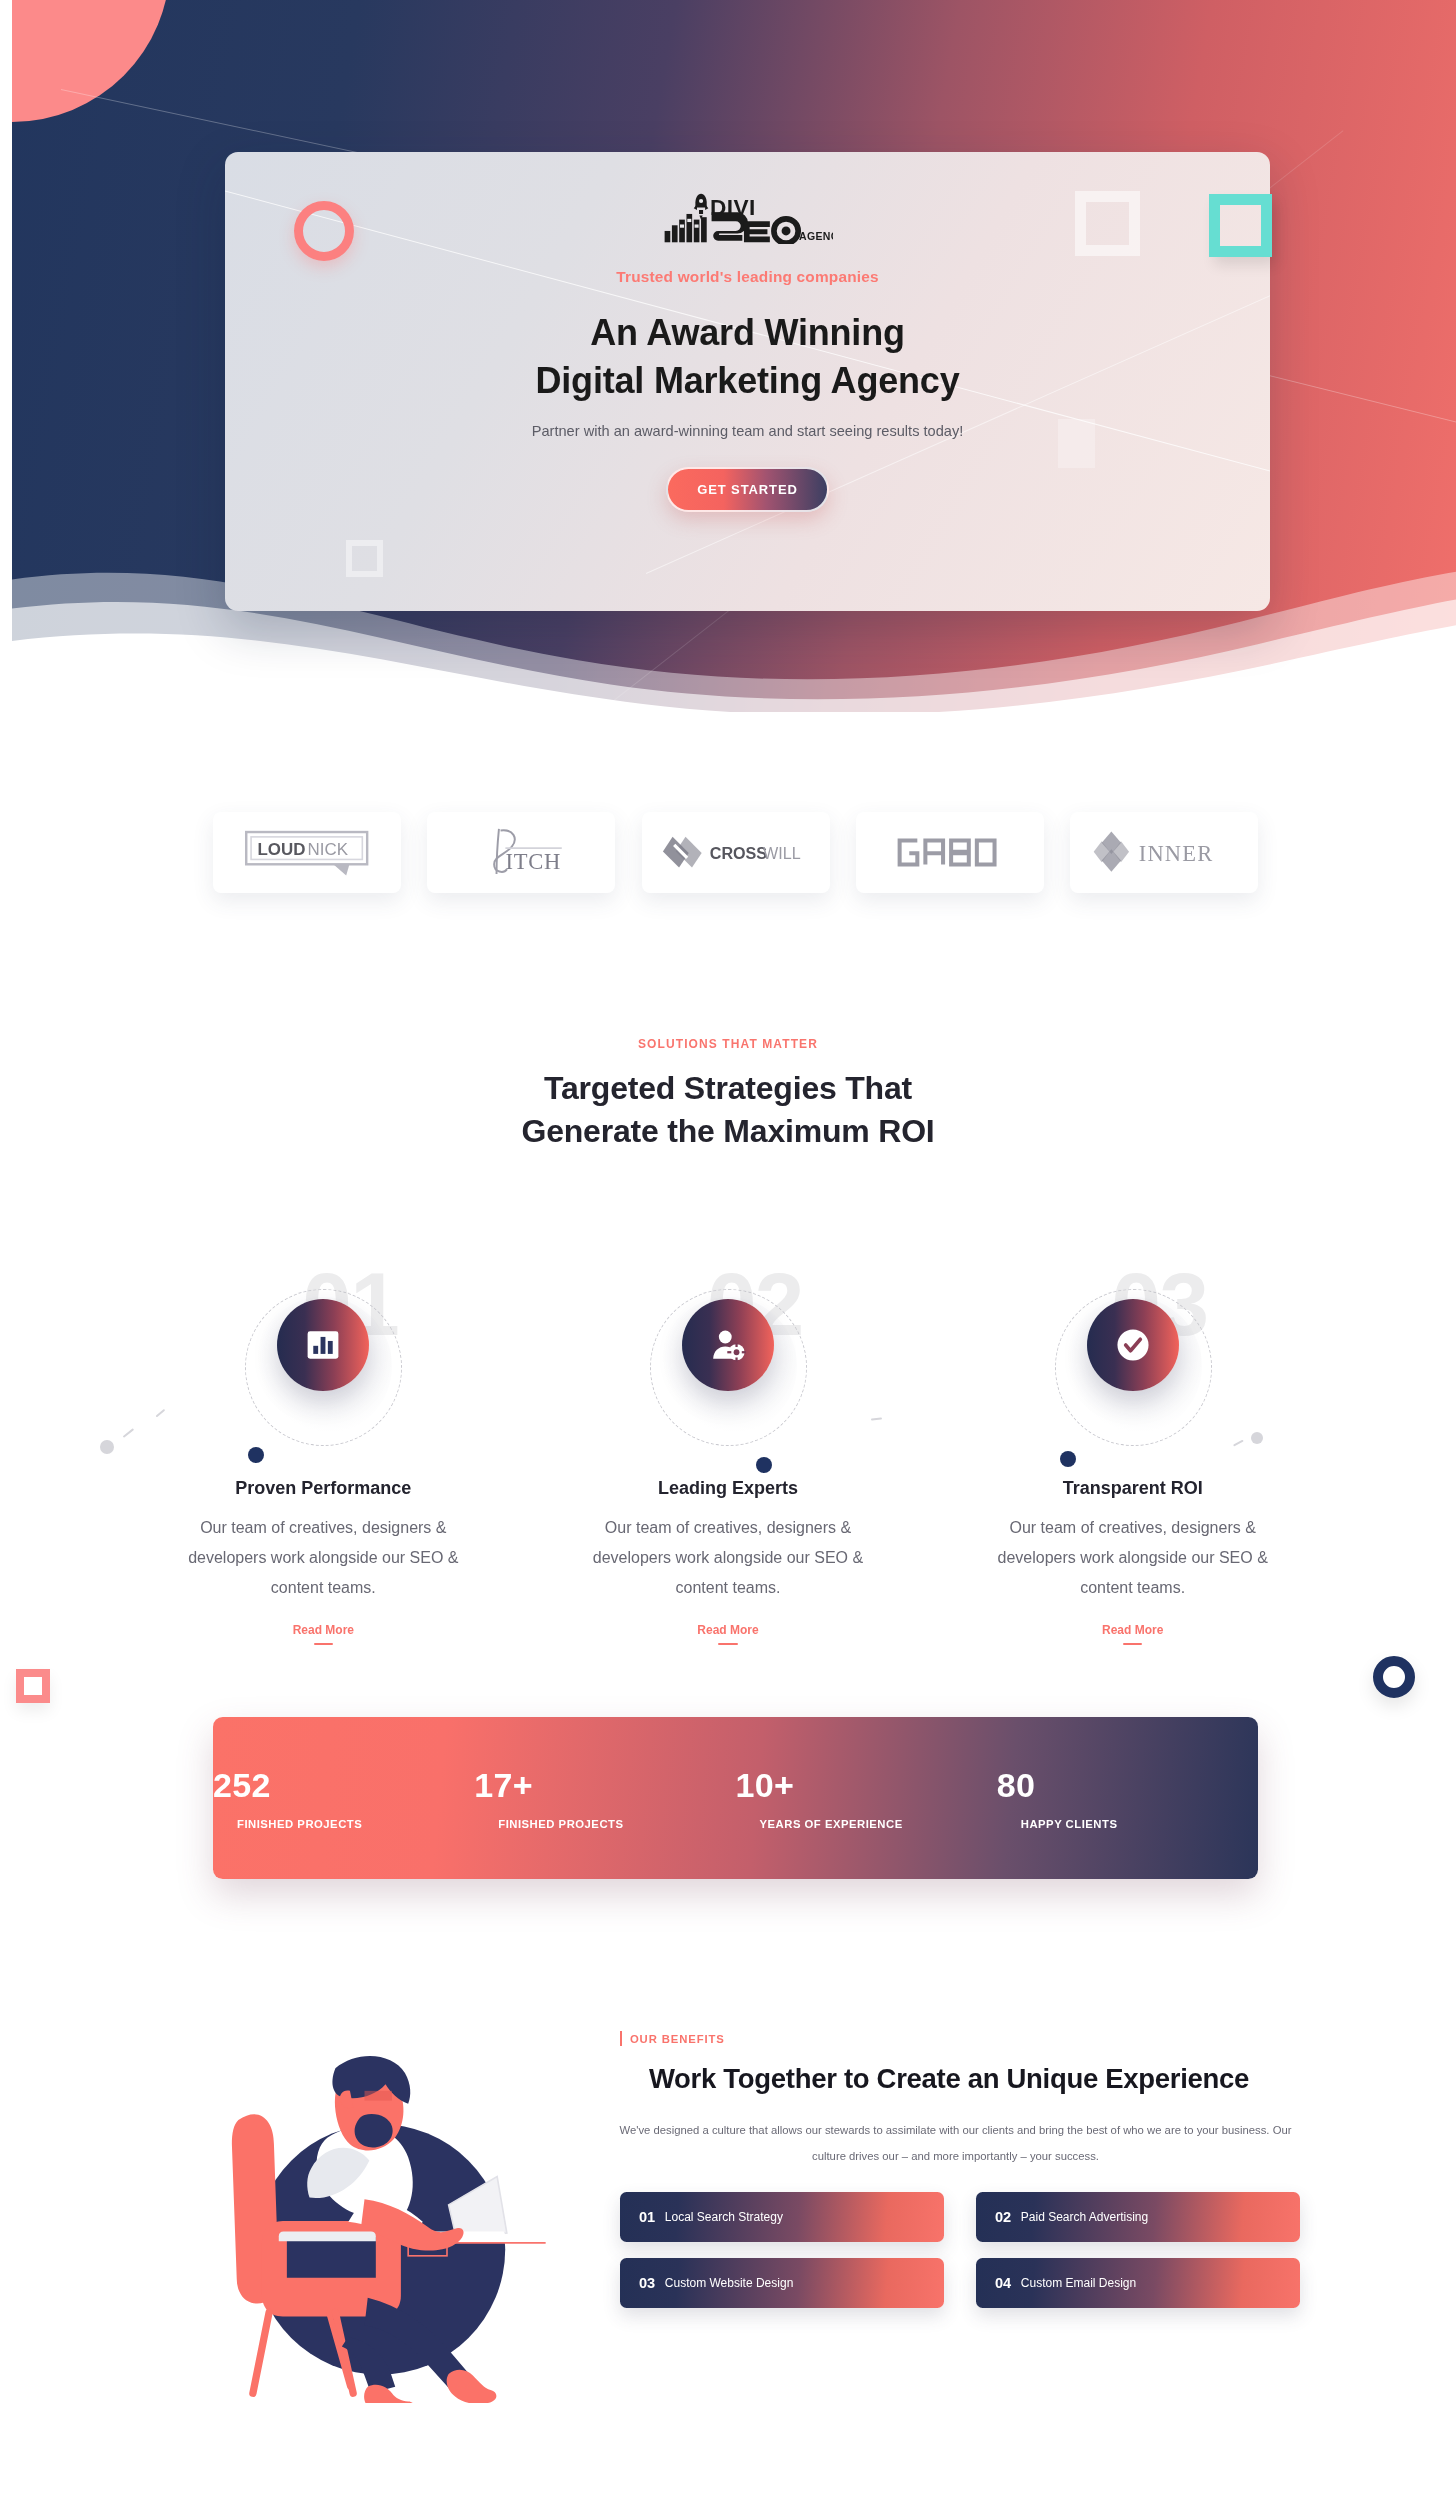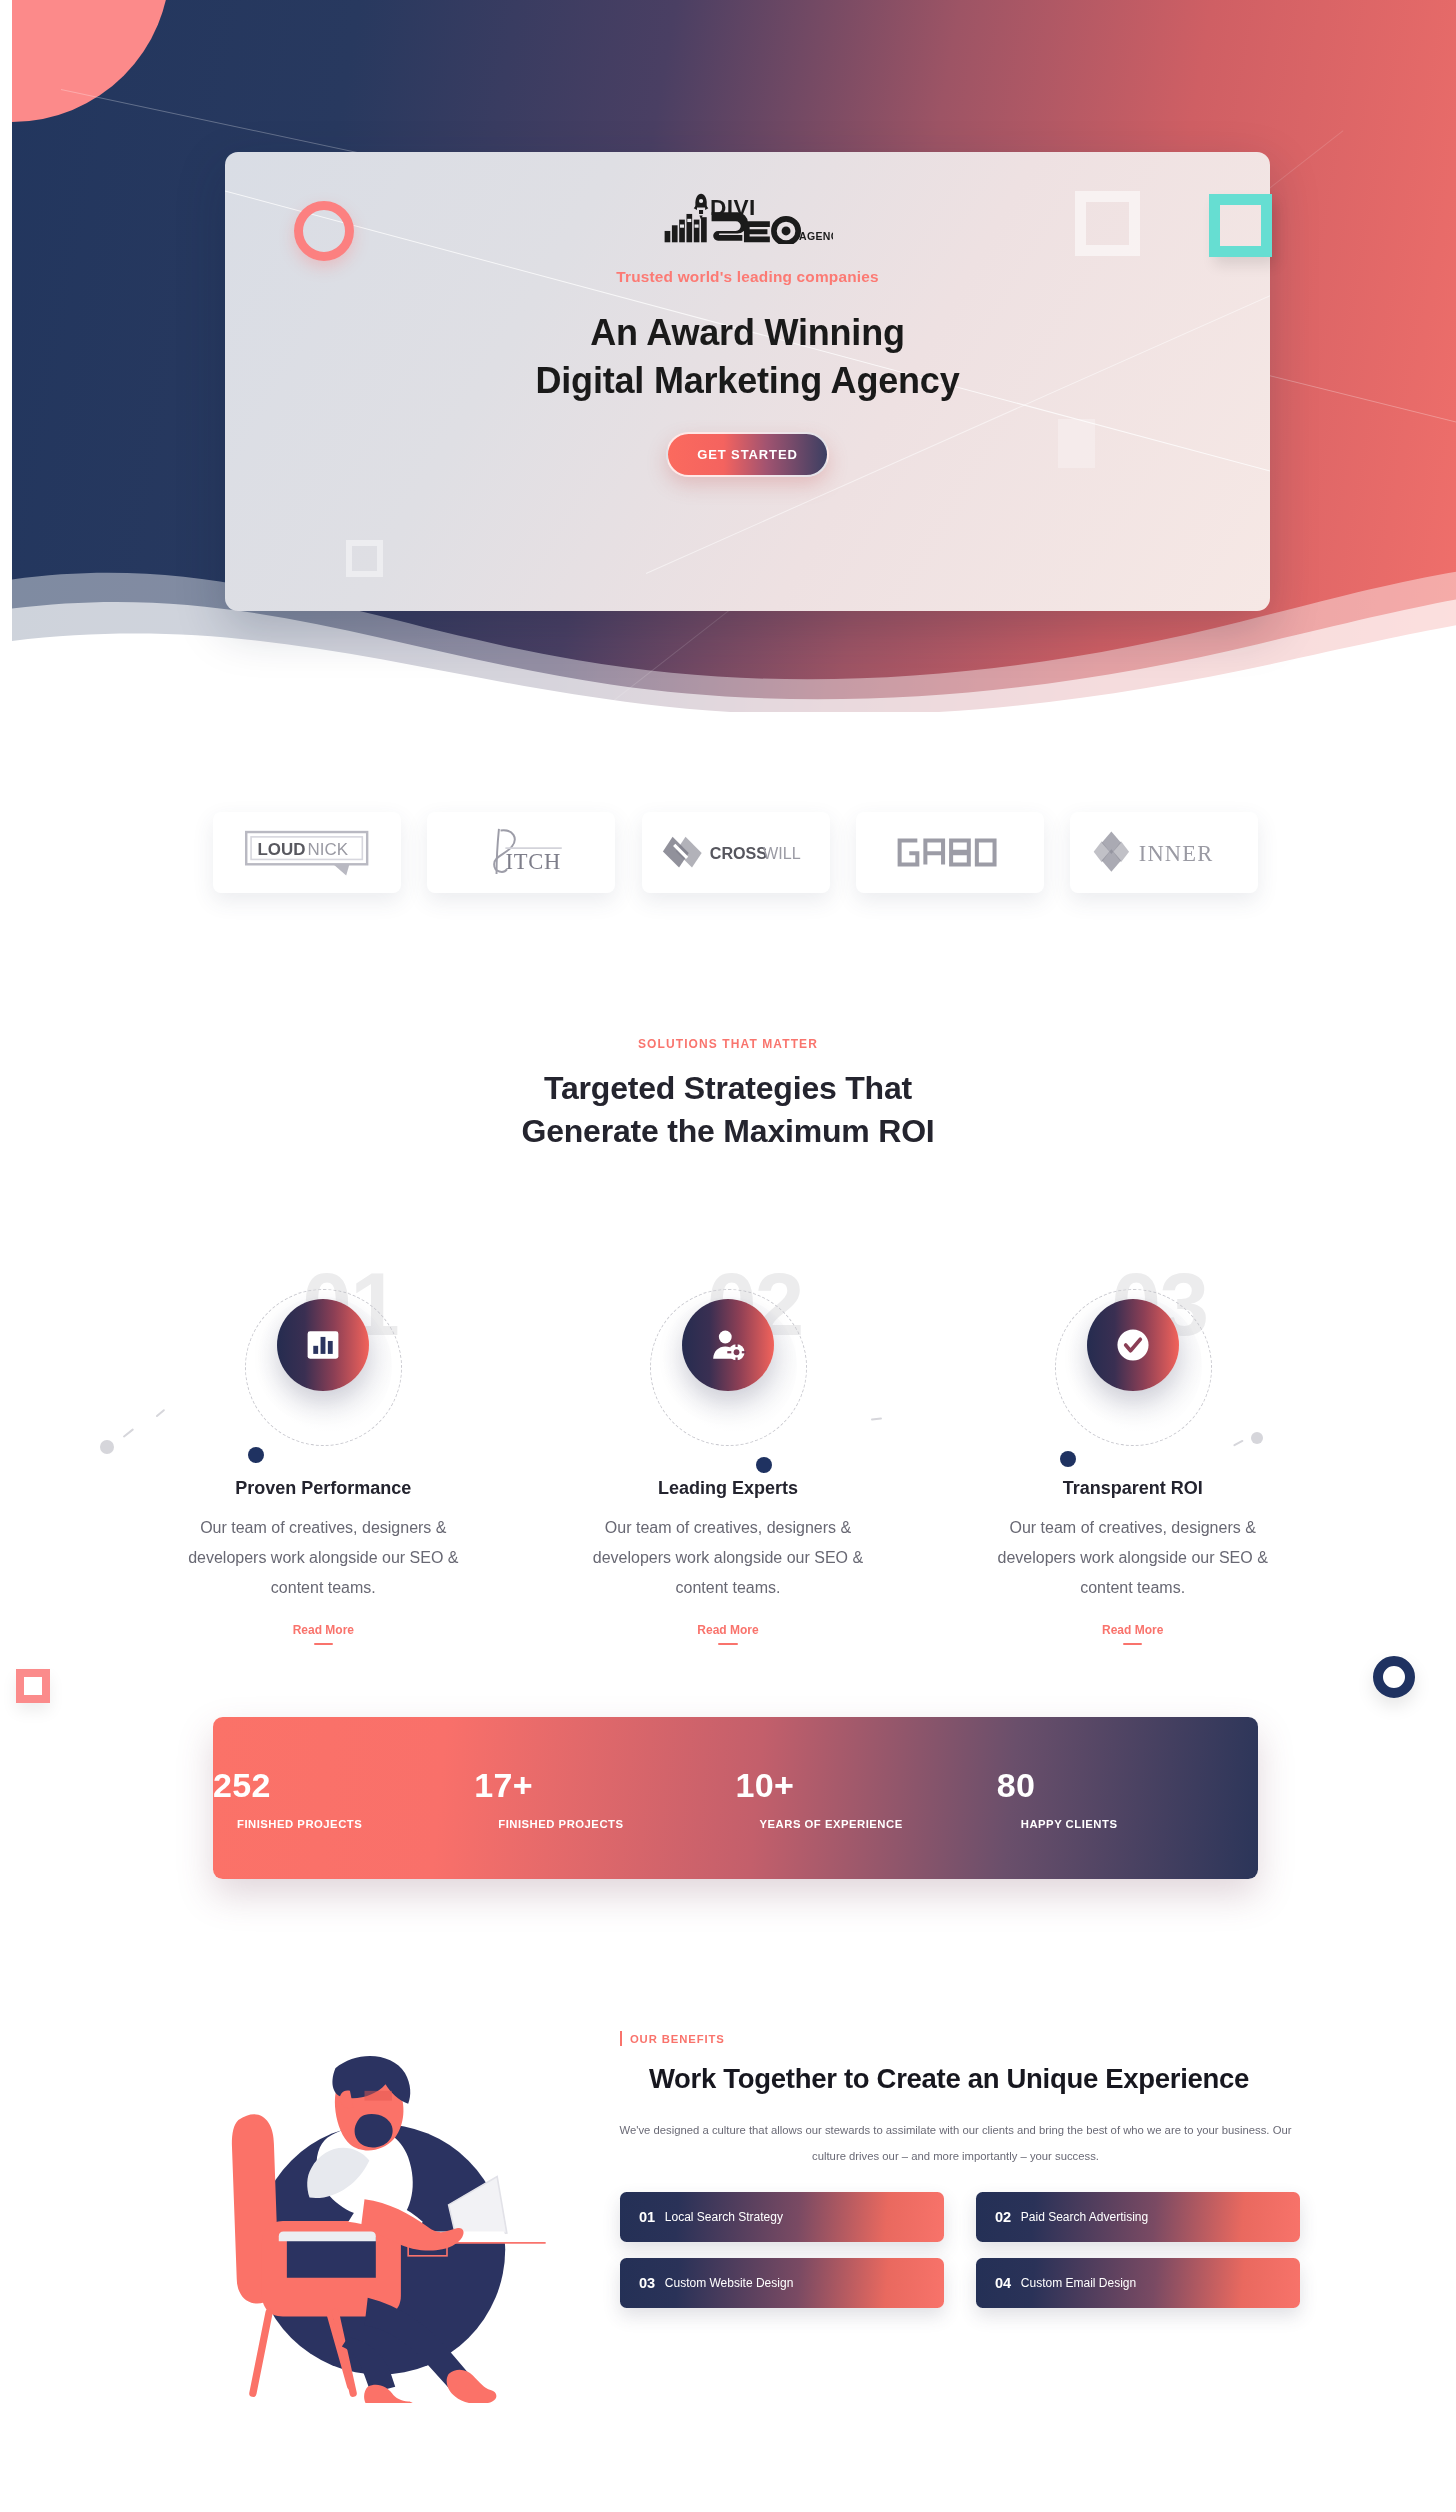--- a/index.html
+++ b/index.html
@@ -384,20 +384,21 @@
               <text x="168" y="59" letter-spacing="0.4">AGENCY</text>
             </g>
           </svg>
         </div>
 
         <div class="hero-eyebrow">Trusted world's leading companies</div>
         <h1 class="hero-title">
           <span>An Award Winning</span><br>
           <span>Digital Marketing Agency</span>
         </h1>
+        <p class="hero-sub">Partner with an award-winning team and start seeing results today!</p>
         <button class="btn-cta">GET STARTED</button>
       </div>
     </div>
   </section>
 
   <div class="logos-row">
 
     <div class="logo-card">
       <svg width="129" height="52" viewBox="0 0 160 64">
         <rect x="4" y="6" width="150" height="40" fill="none" stroke="#b9b9c2" stroke-width="3"></rect>

